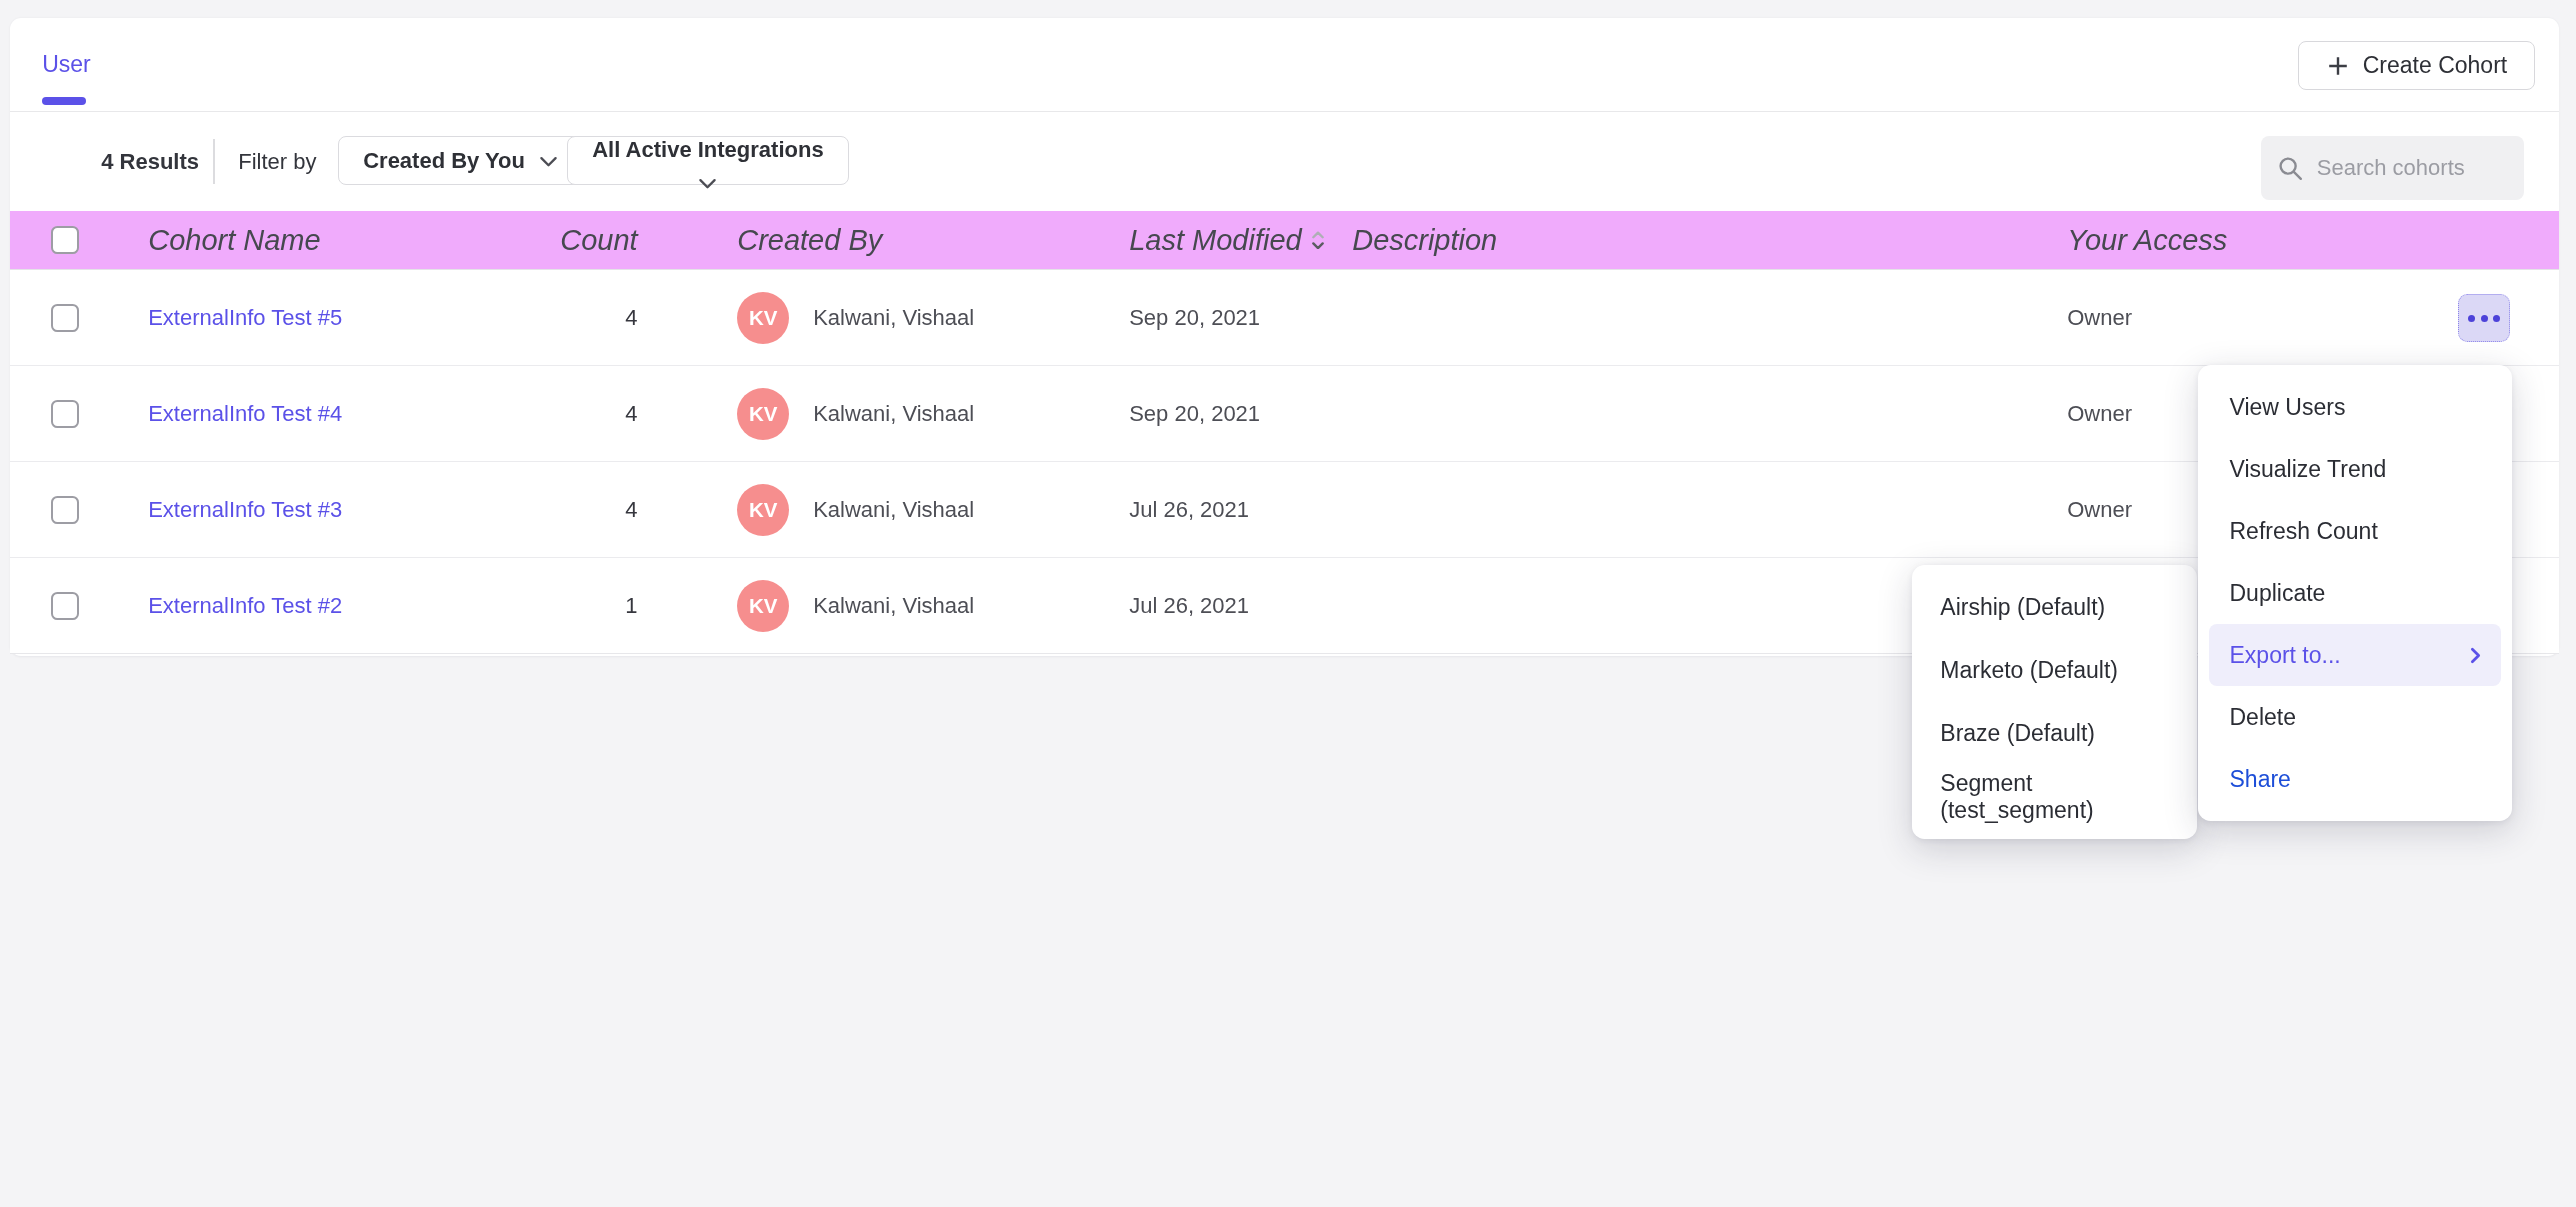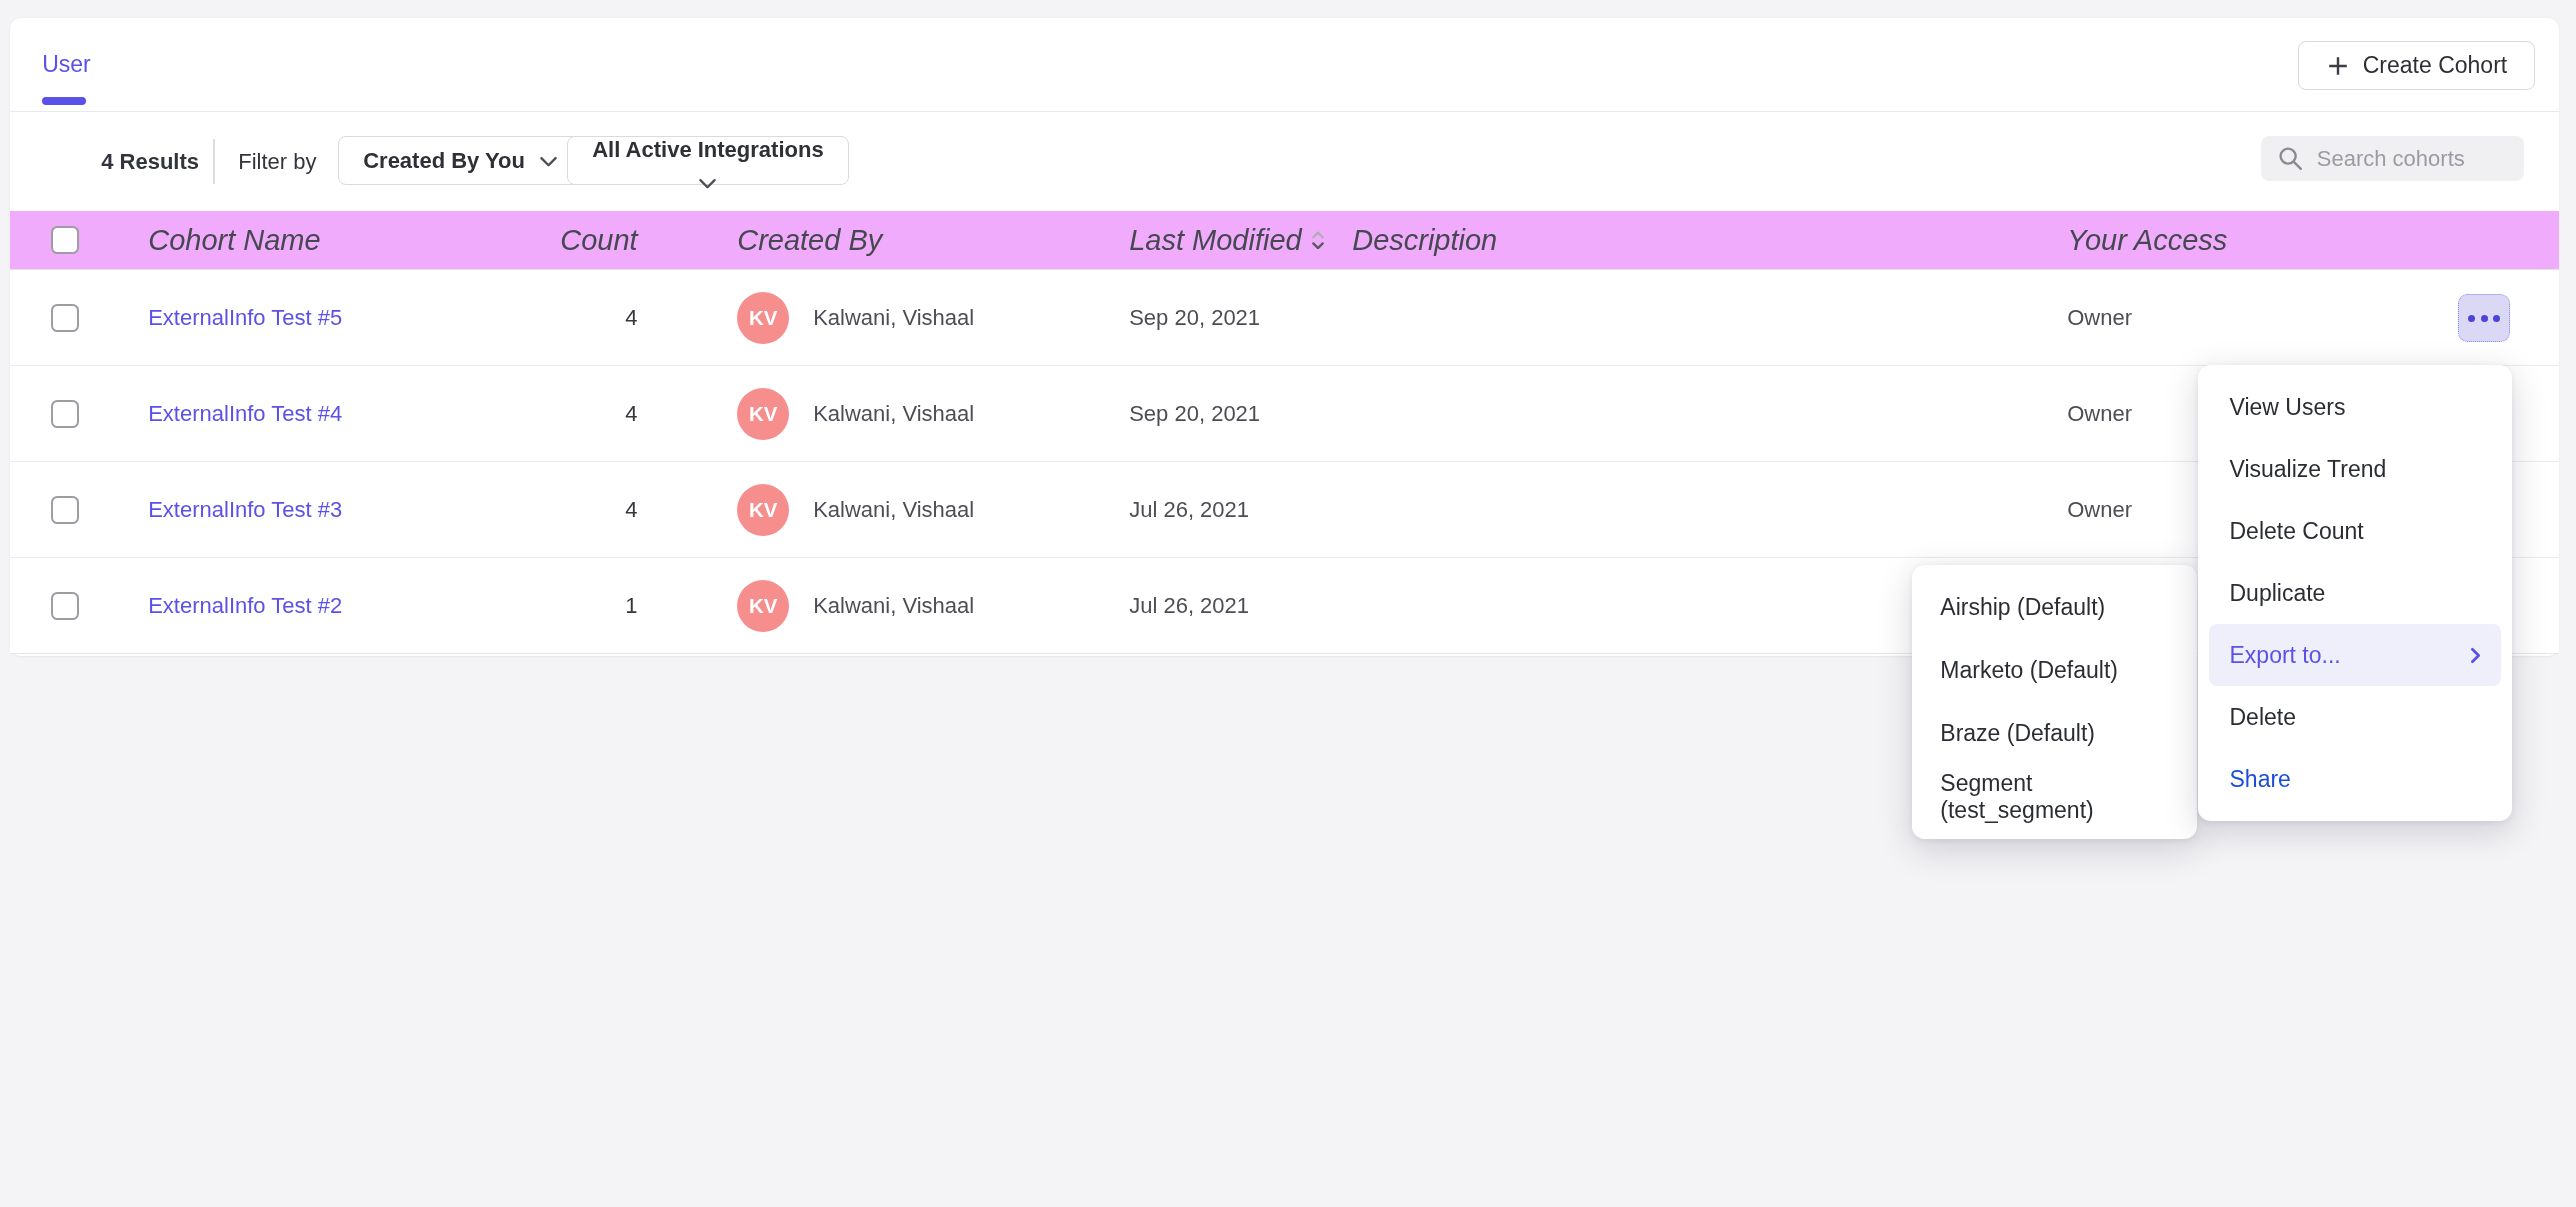--- a/index.html
+++ b/index.html
@@ -42,21 +42,21 @@
   .dropdown {
     position:absolute; top:24.4px; height:49px;
     display:flex; align-items:center; gap:14px; padding:0 24px;
     border:1.6px solid #dbdbdf; border-radius:8px; background:#fff;
     font-size:22px; font-weight:700; color:#2e3036; cursor:pointer;
   }
   .dd-created { left:328px; }
   .dd-integrations { left:557px;flex-direction:column; }
   .chev { display:inline-block; }
   .search-box {
-    position:absolute; right:35px; top:24.4px; width:263px; height:45px;
+    position:absolute; right:35px; top:24.4px; width:263px; height:64px;
     background:#f0f0f2; border-radius:8px;
     display:flex; align-items:center; padding:0 16px; gap:12.6px;
   }
   .search-box input {
     border:none; outline:none; background:transparent; width:100%;
     font-family:"Liberation Sans", sans-serif; font-size:22px; color:#44454c;
   }
   .search-box input::placeholder { color:#9b9ca3; }
   
   .grid-row {
@@ -257,21 +257,21 @@
 </div>
 
 <div class="menu context-menu">
   <div class="menu-item">
     <span>View Users</span>
   </div>
   <div class="menu-item">
     <span>Visualize Trend</span>
   </div>
   <div class="menu-item">
-    <span>Delete Count</span>
+    <span>Refresh Count</span>
   </div>
   <div class="menu-item">
     <span>Duplicate</span>
   </div>
   <div class="menu-item active">
     <span>Export to...</span>
     <span>
       <svg width="11" height="19" viewBox="0 0 14 24">
           <polyline points="3,4 11,12 3,20" fill="none" stroke="#5b51e8" stroke-width="3.5" stroke-linecap="round" stroke-linejoin="round"></polyline>
         </svg>

